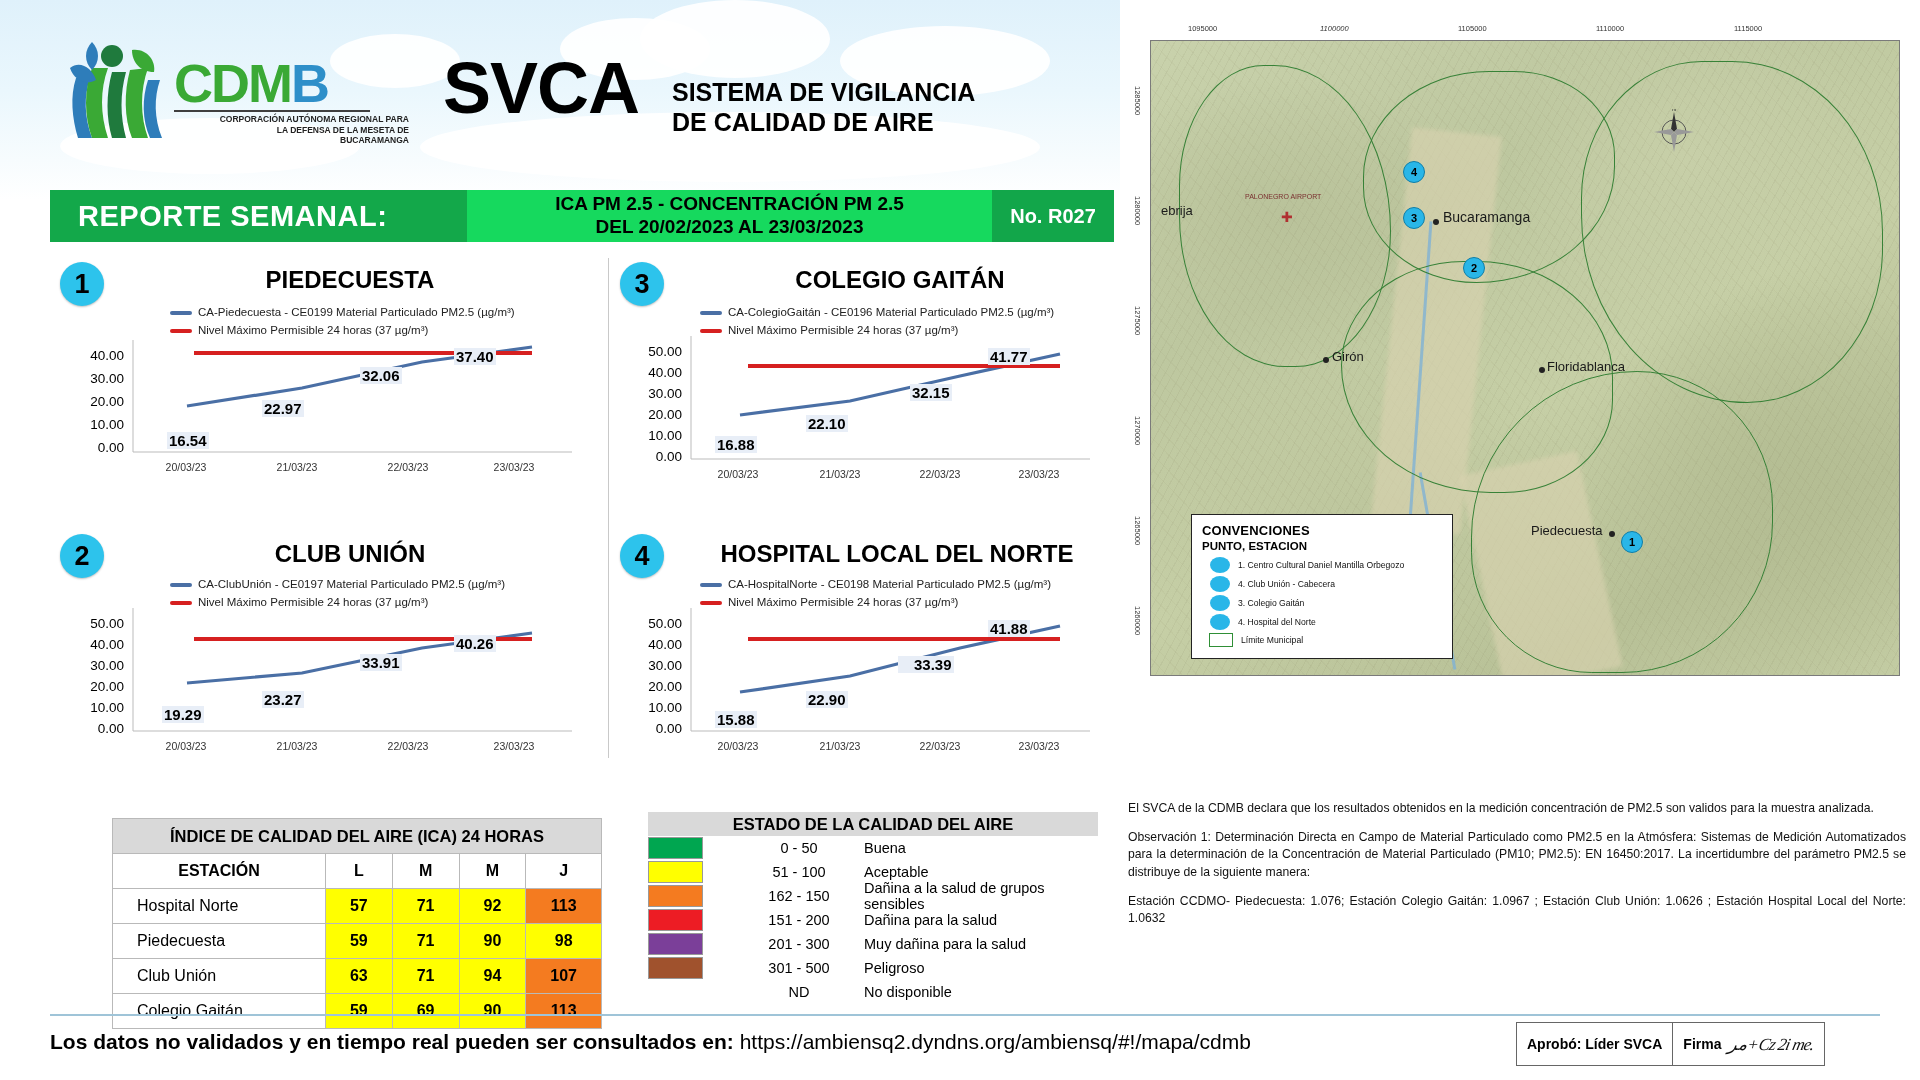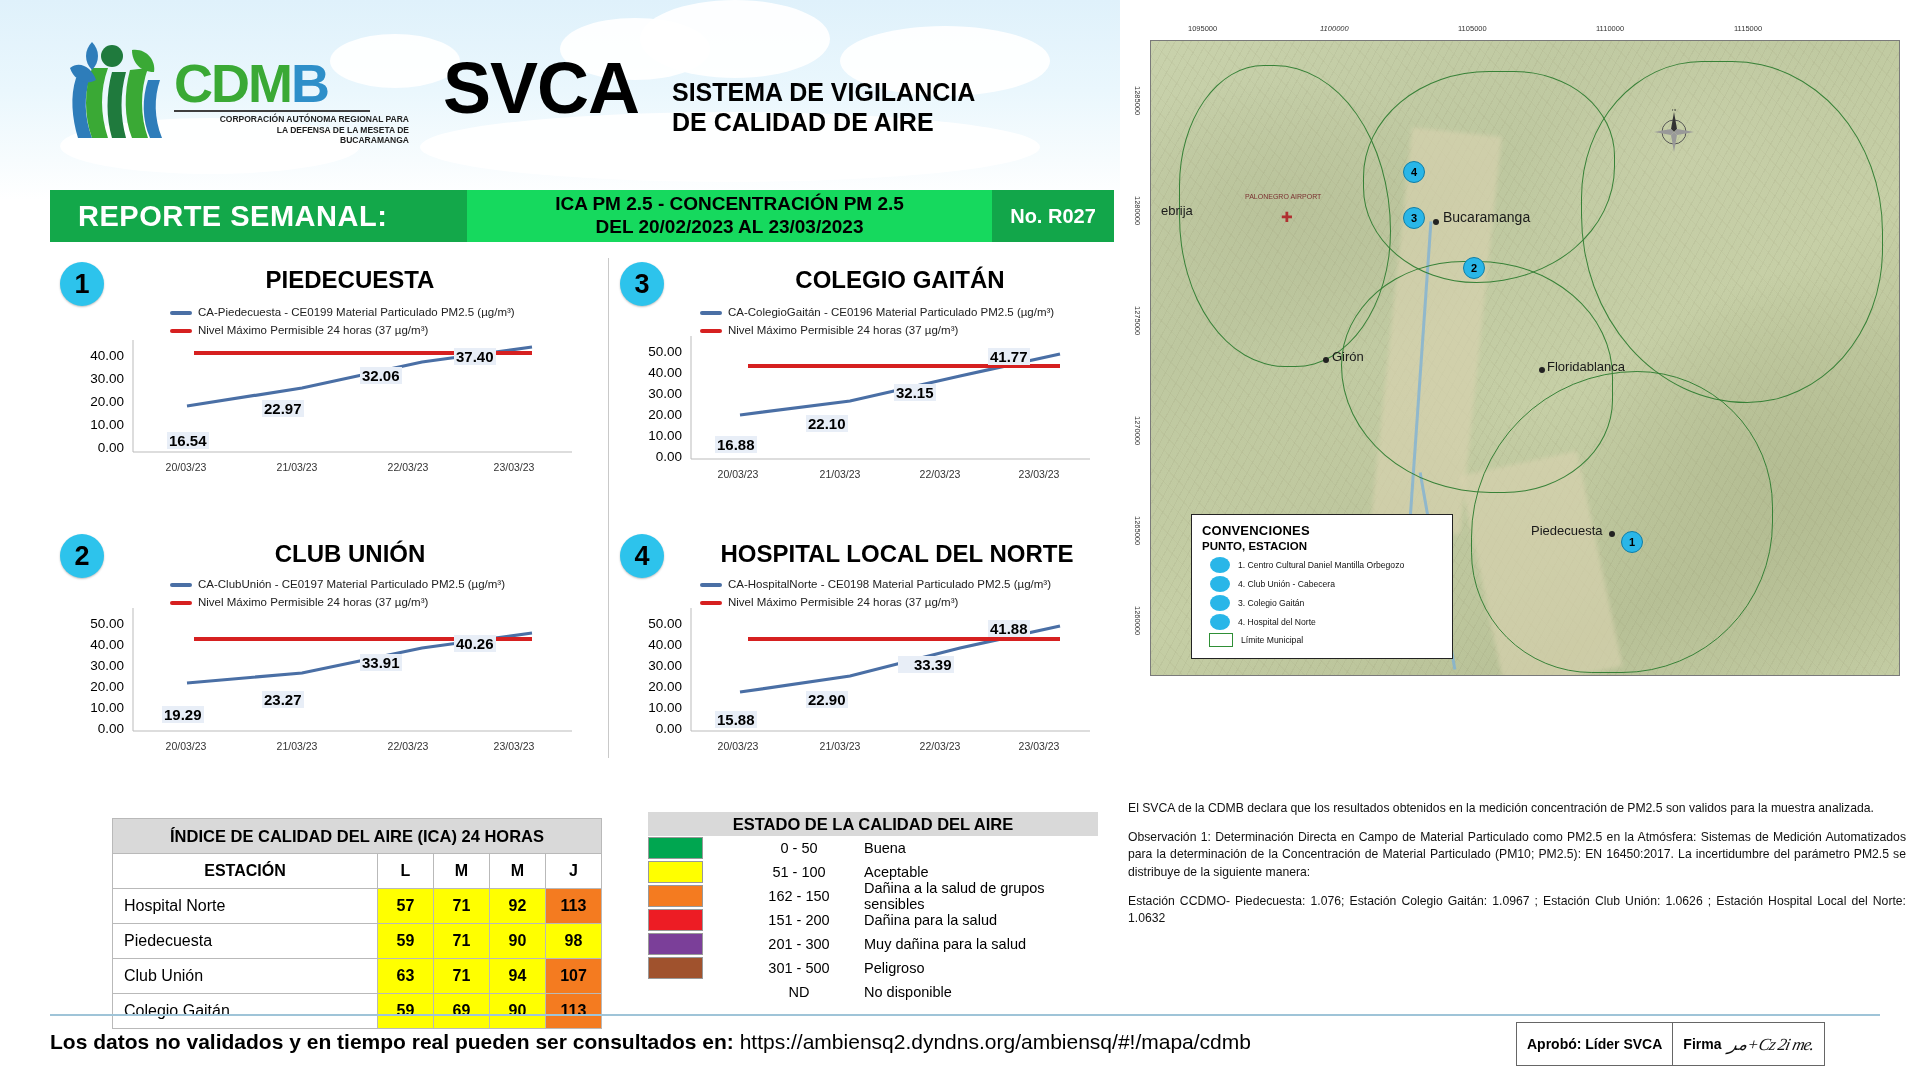--- a/index.html
+++ b/index.html
@@ -50,21 +50,21 @@
   .sw-red{background:#d62020;}
   .plot{position:absolute;}
   .ylab{position:absolute;font-size:13.5px;color:#000;text-align:right;}
   .xlab{position:absolute;font-size:10.5px;color:#333;text-align:center;}
   .dlabel{position:absolute;font-size:15px;font-weight:bold;color:#000;background:#e8eef7;
     padding:0 2px;white-space:nowrap;}
   .divider-v{position:absolute;width:1px;background:#c9c9c9;}
   
   .ica{position:absolute;left:112px;top:818px;width:490px;border-collapse:collapse;
     font-size:15px;}
-  .ica td,.ica th{border:1px solid #b9b9b9;padding:2px 11px;height:35px;box-sizing:border-box;}
+  .ica td,.ica th{border:1px solid #b9b9b9;padding:2px 24px;height:35px;box-sizing:border-box;}
   .ica .tt{background:#d9d9d9;text-align:center;font-weight:bold;font-size:16.5px;}
   .ica .hd{text-align:center;font-weight:bold;font-size:16px;background:#ffffff;}
   .ica .est{font-size:16px;background:#ffffff;}
   .ica .val{text-align:center;font-weight:bold;font-size:16px;width:56px;}
   
   .aq{position:absolute;left:648px;top:812px;width:450px;font-size:14.5px;}
   .aq-title{background:#d9d9d9;text-align:center;font-weight:bold;font-size:16.5px;height:24px;
     line-height:24px;}
   .aq-row{display:flex;align-items:center;height:24px;}
   .aq-color{width:55px;height:22px;flex:none;border:1px solid #999;box-sizing:border-box;}
@@ -219,21 +219,21 @@
   <div class="ylab" style="left:0px;top:172px;width:72px;">10.00</div>
   <div class="ylab" style="left:0px;top:193px;width:72px;">0.00</div>
   <svg class="plot" style="left:80px;top:80px;width:400px;height:130px;" viewBox="0 0 400 130" preserveAspectRatio="none">
     <line x1="1" y1="0" x2="1" y2="123" stroke="#bbb" stroke-width="1"></line>
     <line x1="1" y1="123" x2="400" y2="123" stroke="#bbb" stroke-width="1"></line>
     <polyline points="50,79 160,65 270,40 370,18" fill="none" stroke="#4a6fa5" stroke-width="3.2"></polyline>
     <line x1="58" y1="30" x2="370" y2="30" stroke="#d62020" stroke-width="4"></line>
   </svg>
   <div class="dlabel" style="left:105px;top:180px;">16.88</div>
   <div class="dlabel" style="left:196px;top:159px;">22.10</div>
-  <div class="dlabel" style="left:284px;top:128px;">32.15</div>
+  <div class="dlabel" style="left:300px;top:128px;">32.15</div>
   <div class="dlabel" style="left:378px;top:92px;">41.77</div>
   <div class="xlab" style="left:88px;top:212px;width:80px;">20/03/23</div>
   <div class="xlab" style="left:190px;top:212px;width:80px;">21/03/23</div>
   <div class="xlab" style="left:290px;top:212px;width:80px;">22/03/23</div>
   <div class="xlab" style="left:389px;top:212px;width:80px;">23/03/23</div>
 </div>
 
 <div class="chart-card" style="left:50px;top:528px;width:560px;height:250px;">
   <div class="badge" style="left:10px;top:6px;">2</div>
   <div class="ch-title" style="left:90px;top:12px;width:420px;">CLUB UNIÓN</div>

